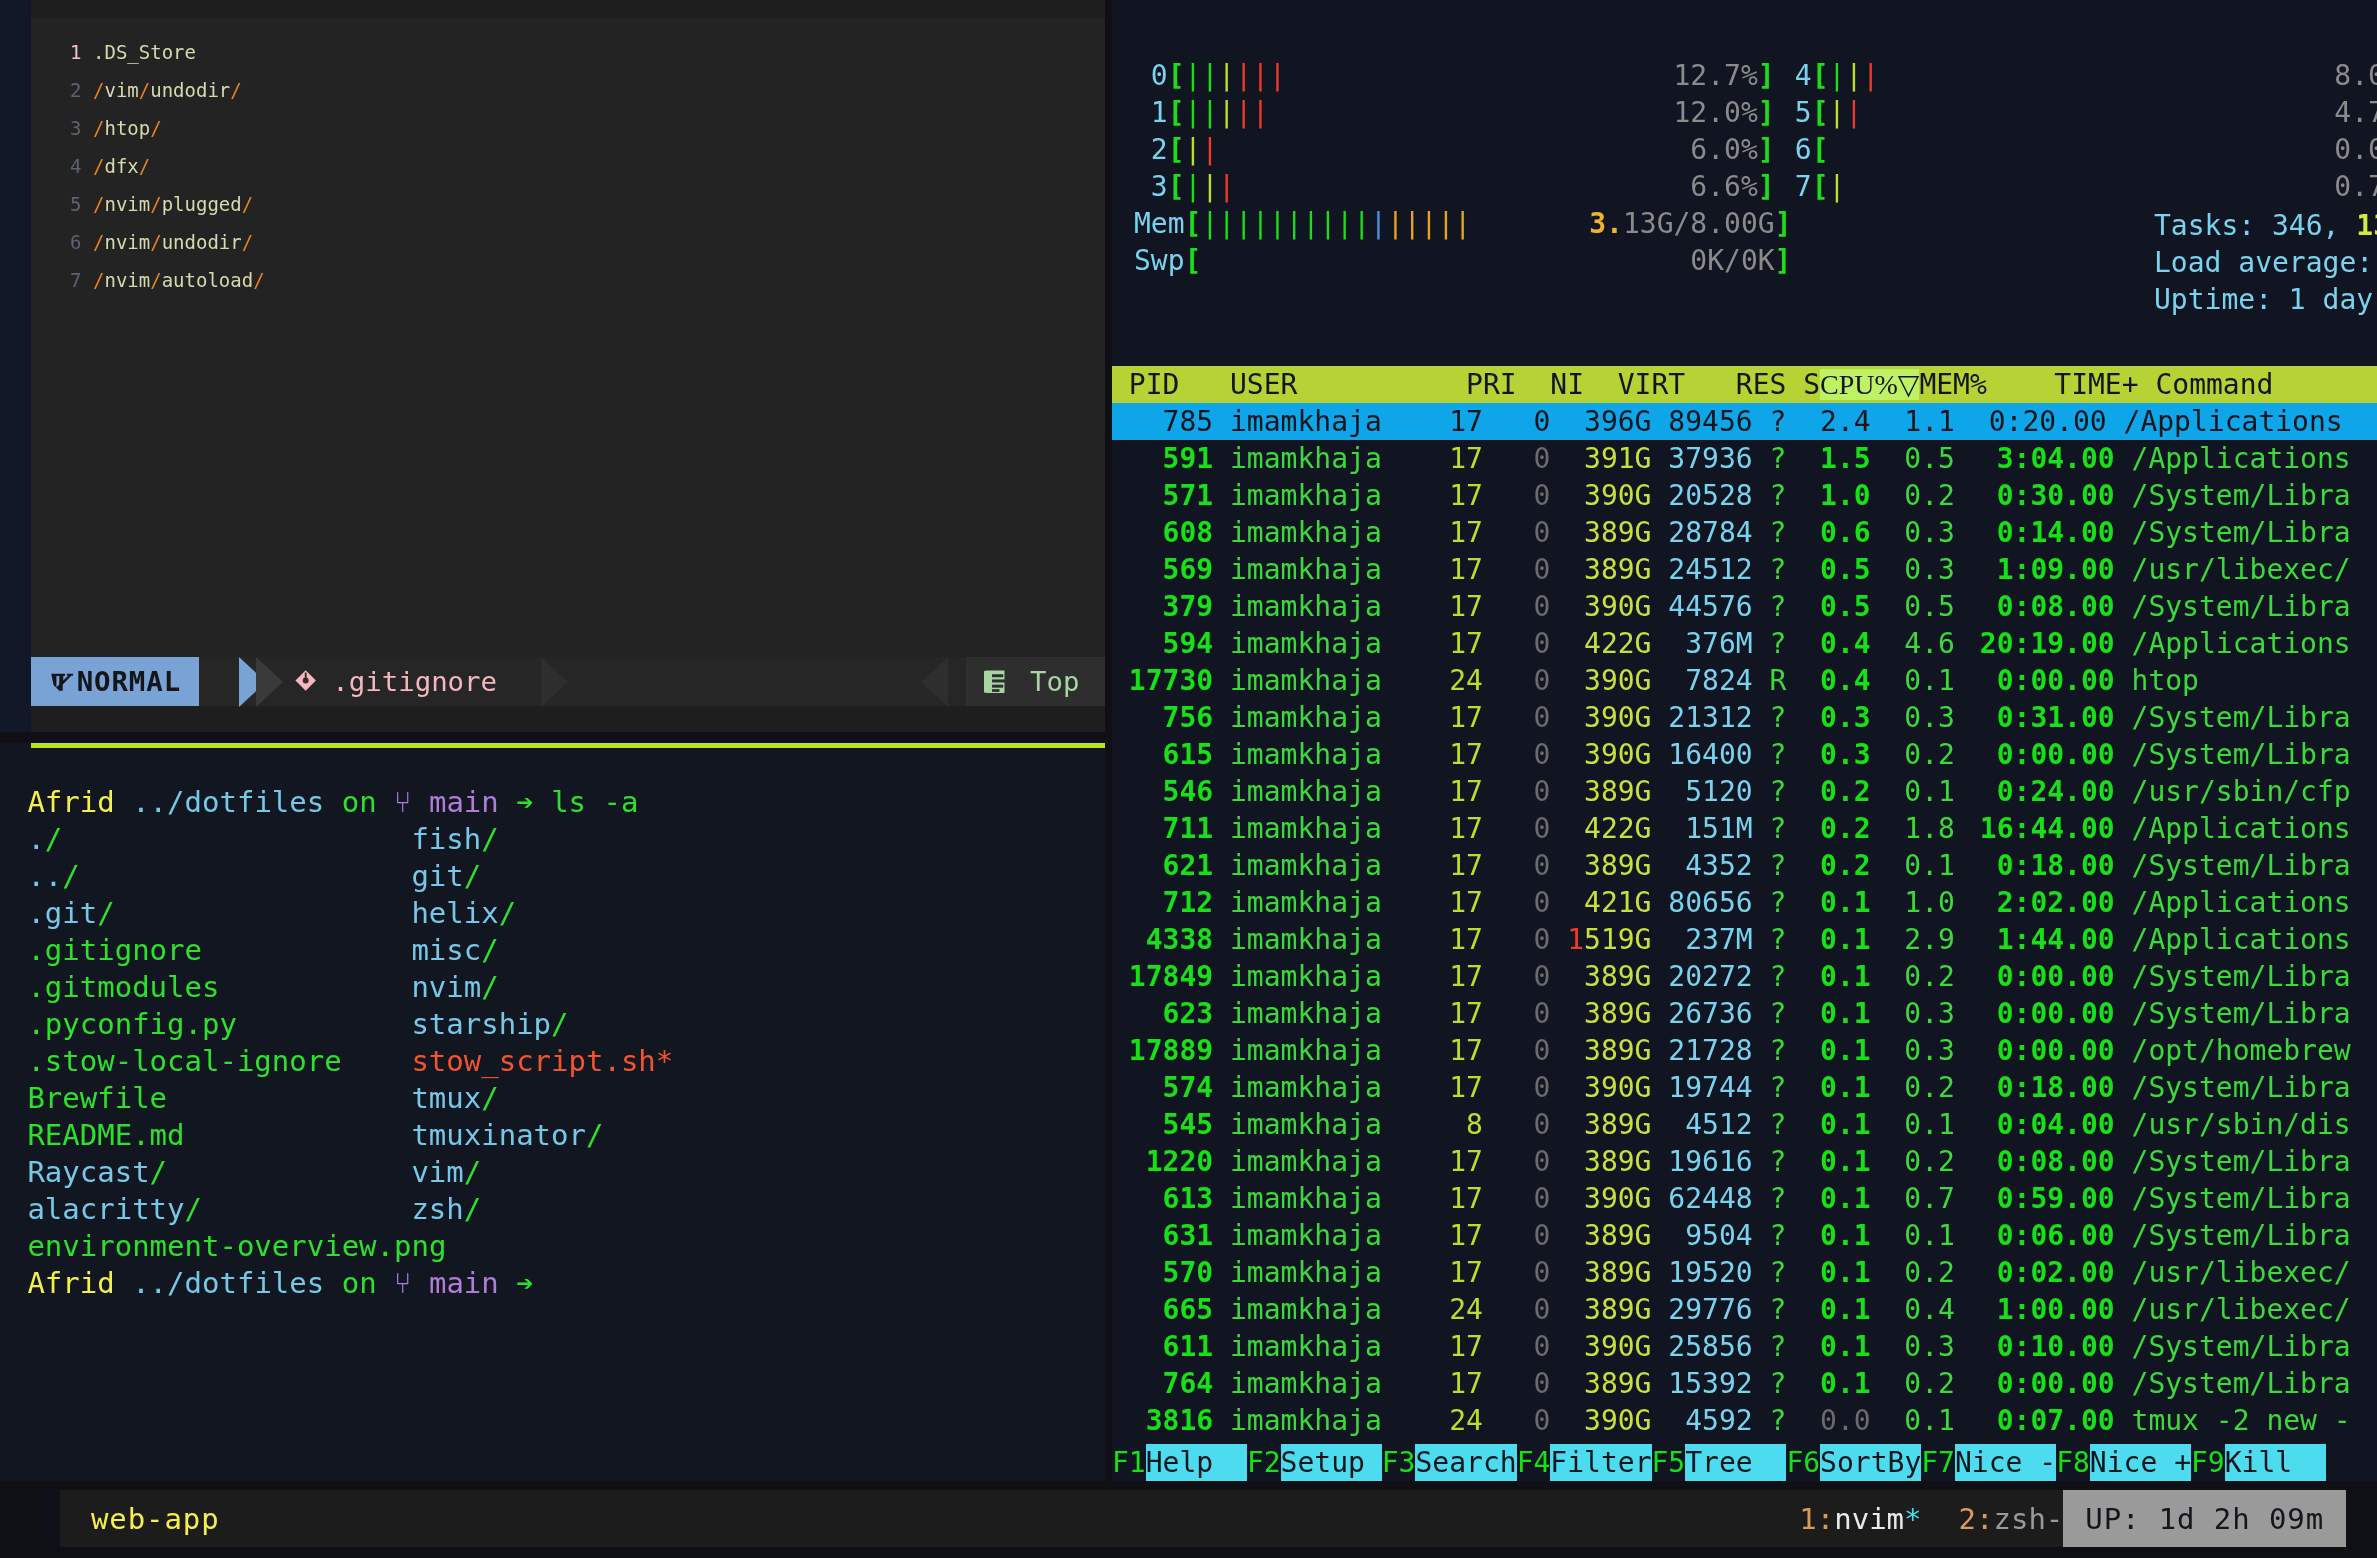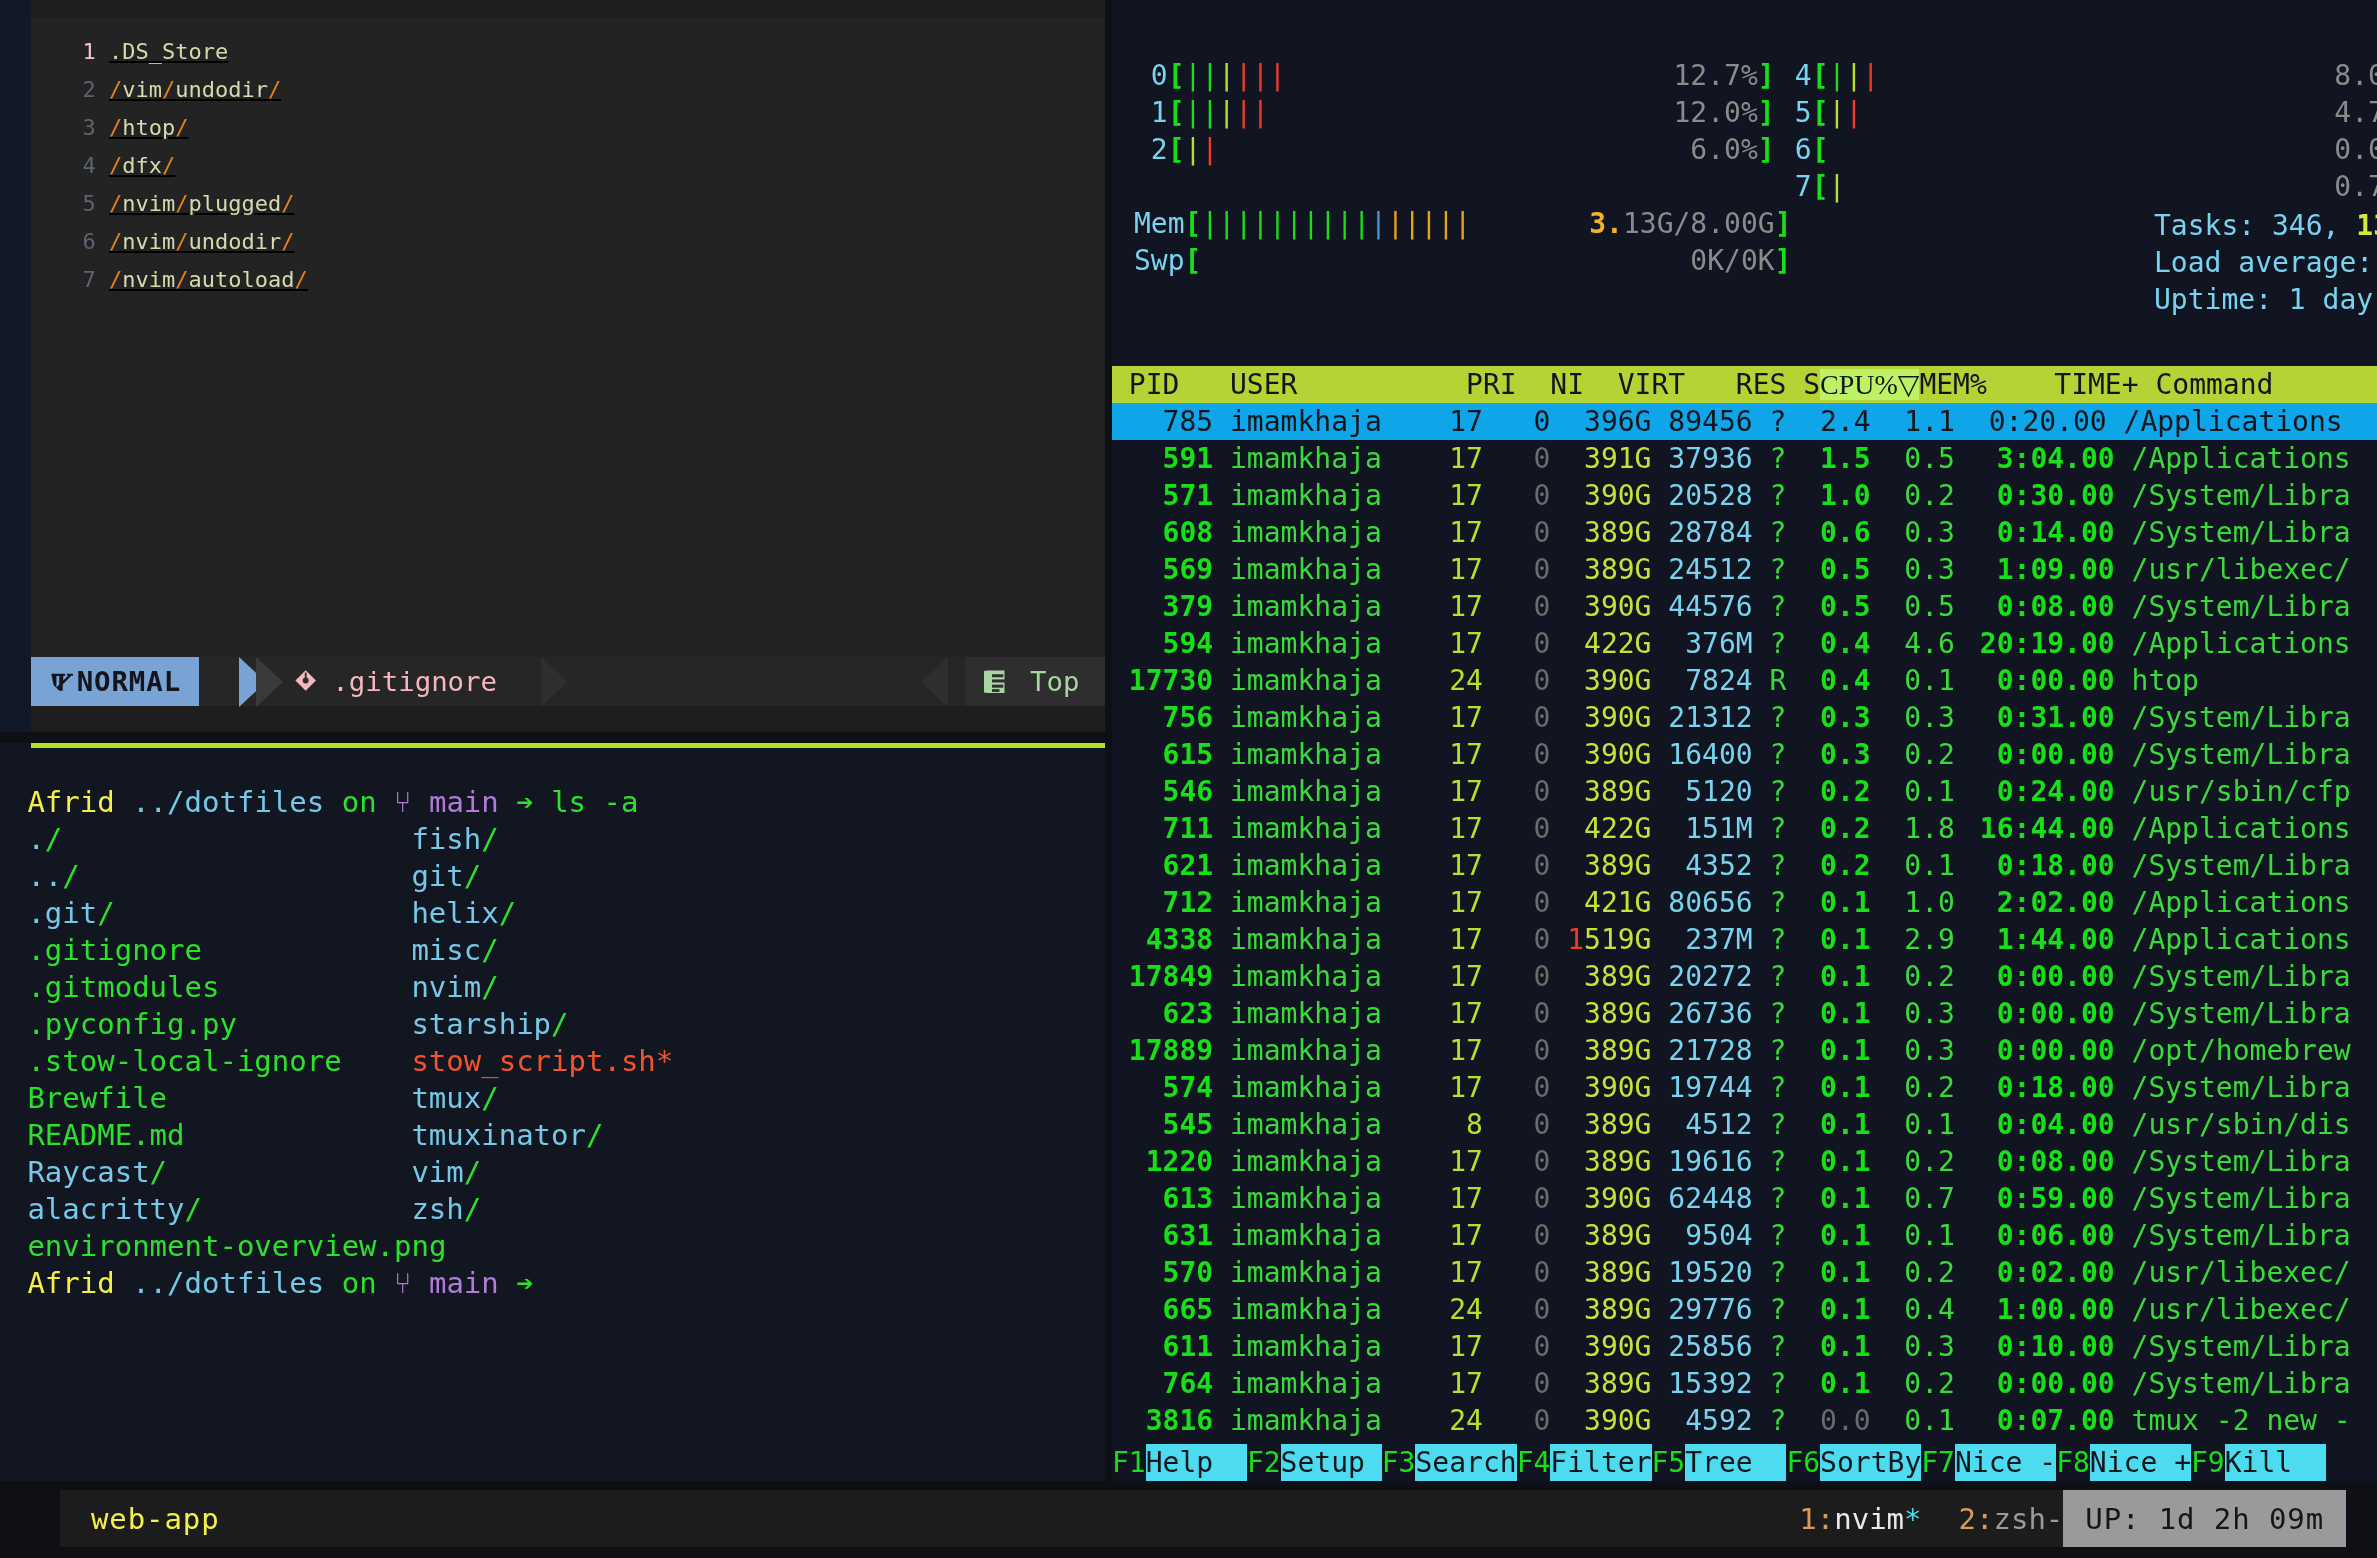--- a/index.html
+++ b/index.html
@@ -14,21 +14,21 @@
   
   #vim-pane {
     position: absolute; left: 0; top: 0; width: 1105px; height: 732px;
     background: #1e1e1e; border-radius: 0 0 0 0;
   }
   #vim-gutter-bg { position:absolute; left:0; top:0; width:31px; height:732px; background:#111827; }
   #vim-buffer {
     position: absolute; left: 31px; top: 18.3px; right: 0; bottom: 66px;
     background: #232323; padding: 14.6px 0 0 0; overflow: hidden;
   }
-  .vline { height: 38px; line-height: 38px; font-size: 22px; white-space: pre; padding-left: 36px; text-decoration: underline; }
+  .vline { height: 38px; line-height: 38px; font-size: 19px; white-space: pre; padding-left: 20px; }
   .lnum { display:inline-block; width: 42px; text-align: right; color: #5c6370; }
   .lnum.cur { color: #f3c3c8; }
   .vtext { color: #d7d9ae; }
   .vsep { color: #e8821e; }
 
   
   #vim-status { position:absolute; left:31px; bottom:25.6px; width:1074px; height:49px; background:#262626; }
   .sl-mode {
     position:absolute; left:0; top:0; height:49px; background:#79a3d4; color:#14161c;
     font-size:27.4px; font-weight:bold; display:flex; align-items:center; padding:0 18.3px;
@@ -208,20 +208,21 @@
         </div>
         <div class="meter-row">
           <span class="htop-line m-col-l"><span class="cpu-id"> 1</span><span class="brk">[</span><span class="bar-g">|</span><span class="bar-g">|</span><span class="bar-y">|</span><span class="bar-r">|</span><span class="bar-r">|</span><span>                        </span><span class="pct">12.0%</span><span class="brk">]</span></span>
           <span class="htop-line m-col-r"><span class="cpu-id"> 5</span><span class="brk">[</span><span class="bar-y">|</span><span class="bar-r">|</span><span>                            </span><span class="pct">4.7%</span></span>
         </div>
         <div class="meter-row">
           <span class="htop-line m-col-l"><span class="cpu-id"> 2</span><span class="brk">[</span><span class="bar-y">|</span><span class="bar-r">|</span><span>                            </span><span class="pct">6.0%</span><span class="brk">]</span></span>
           <span class="htop-line m-col-r"><span class="cpu-id"> 6</span><span class="brk">[</span><span>                              </span><span class="pct">0.0%</span></span>
         </div>
         <div class="meter-row">
+          <span class="htop-line m-col-l"><span class="cpu-id"> 3</span><span class="brk">[</span><span class="bar-g">|</span><span class="bar-y">|</span><span class="bar-r">|</span><span>                           </span><span class="pct">6.6%</span><span class="brk">]</span></span>
           <span class="htop-line m-col-r"><span class="cpu-id"> 7</span><span class="brk">[</span><span class="bar-y">|</span><span>                             </span><span class="pct">0.7%</span></span>
         </div>
         <div class="meter-row">
           <span class="htop-line m-col-l"><span class="info">Mem</span><span class="brk">[</span><span class="bar-g">|</span><span class="bar-g">|</span><span class="bar-g">|</span><span class="bar-g">|</span><span class="bar-g">|</span><span class="bar-g">|</span><span class="bar-g">|</span><span class="bar-g">|</span><span class="bar-g">|</span><span class="bar-g">|</span><span class="bar-b">|</span><span class="bar-o">|</span><span class="bar-o">|</span><span class="bar-o">|</span><span class="bar-o">|</span><span class="bar-o">|</span><span>       </span><span class="memval">3.</span><span class="pct">13G/8.00G</span><span class="brk">]</span></span>
         </div>
         <div class="meter-row">
           <span class="htop-line m-col-l"><span class="info">Swp</span><span class="brk">[</span><span>                             </span><span class="pct">0K/0K</span><span class="brk">]</span></span>
         </div>
       </div>
     <div id="tasks-block" style="top: 207px;">

